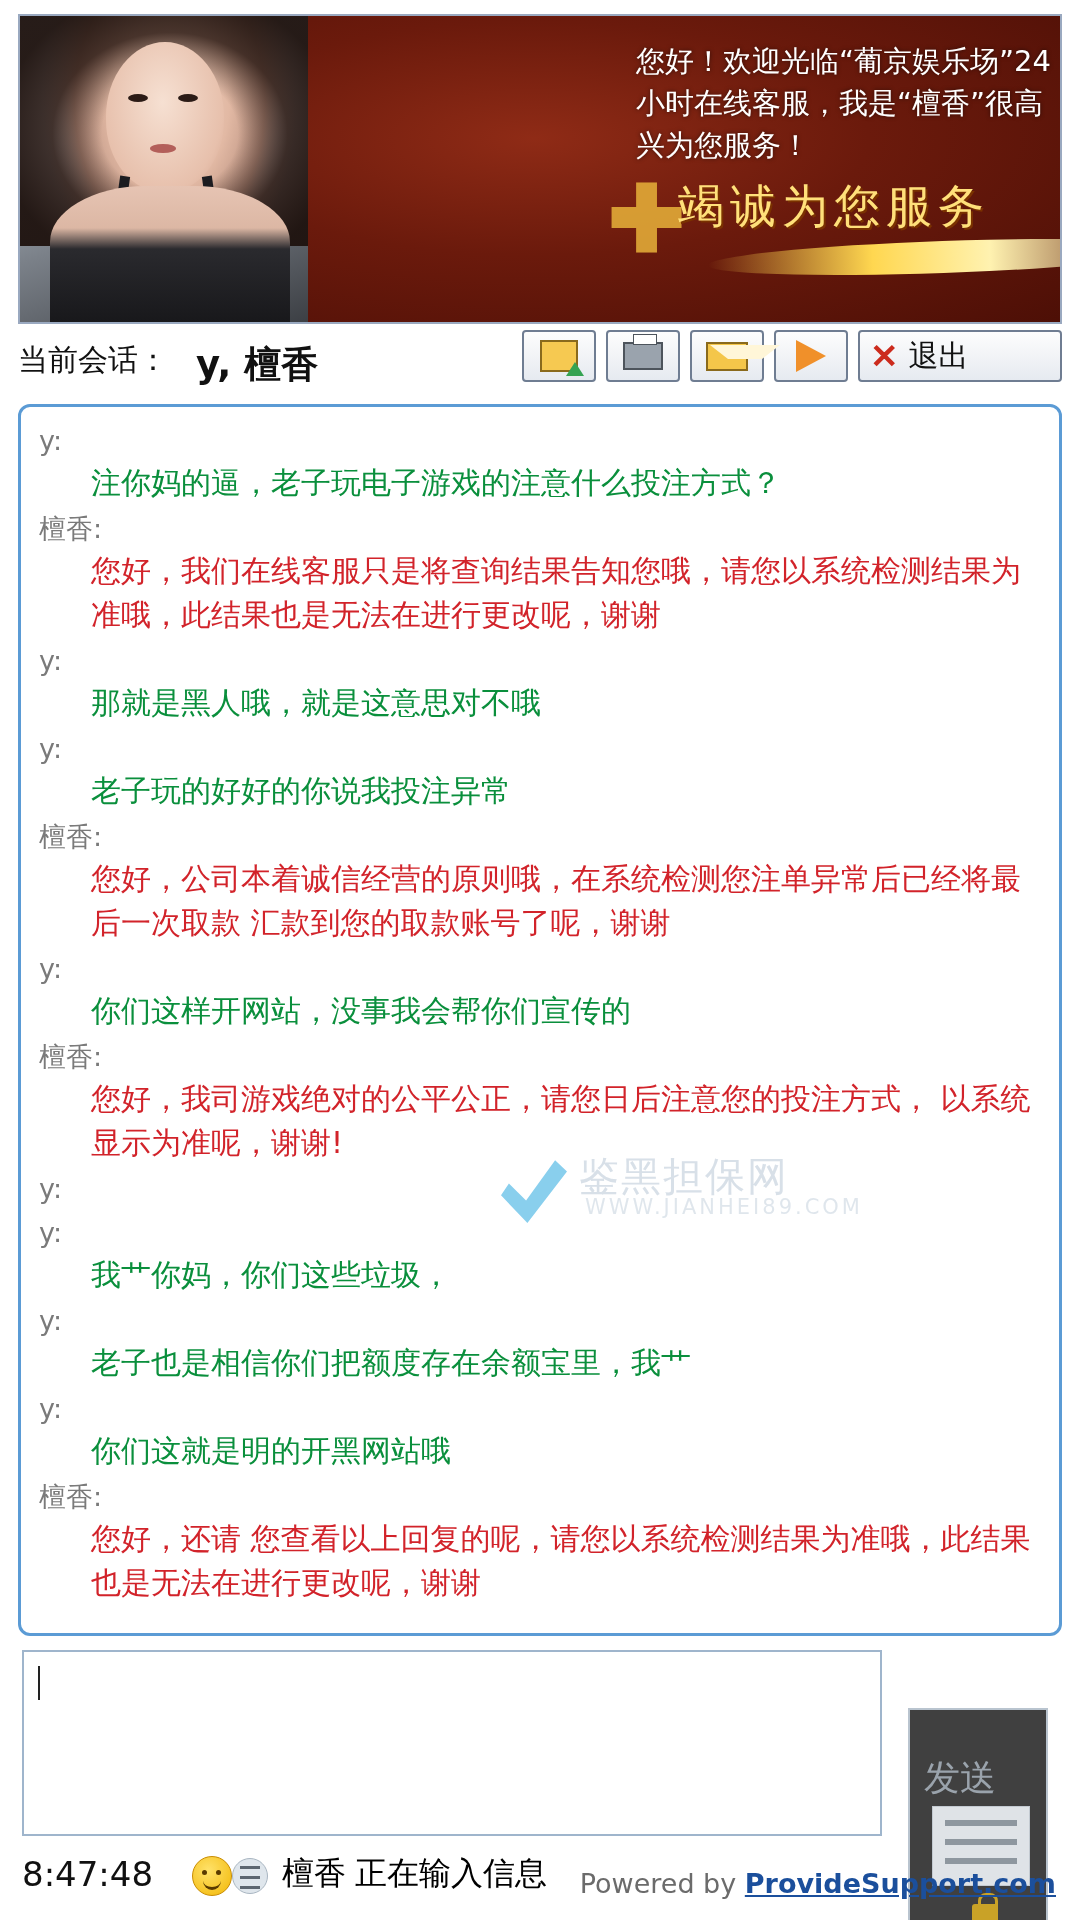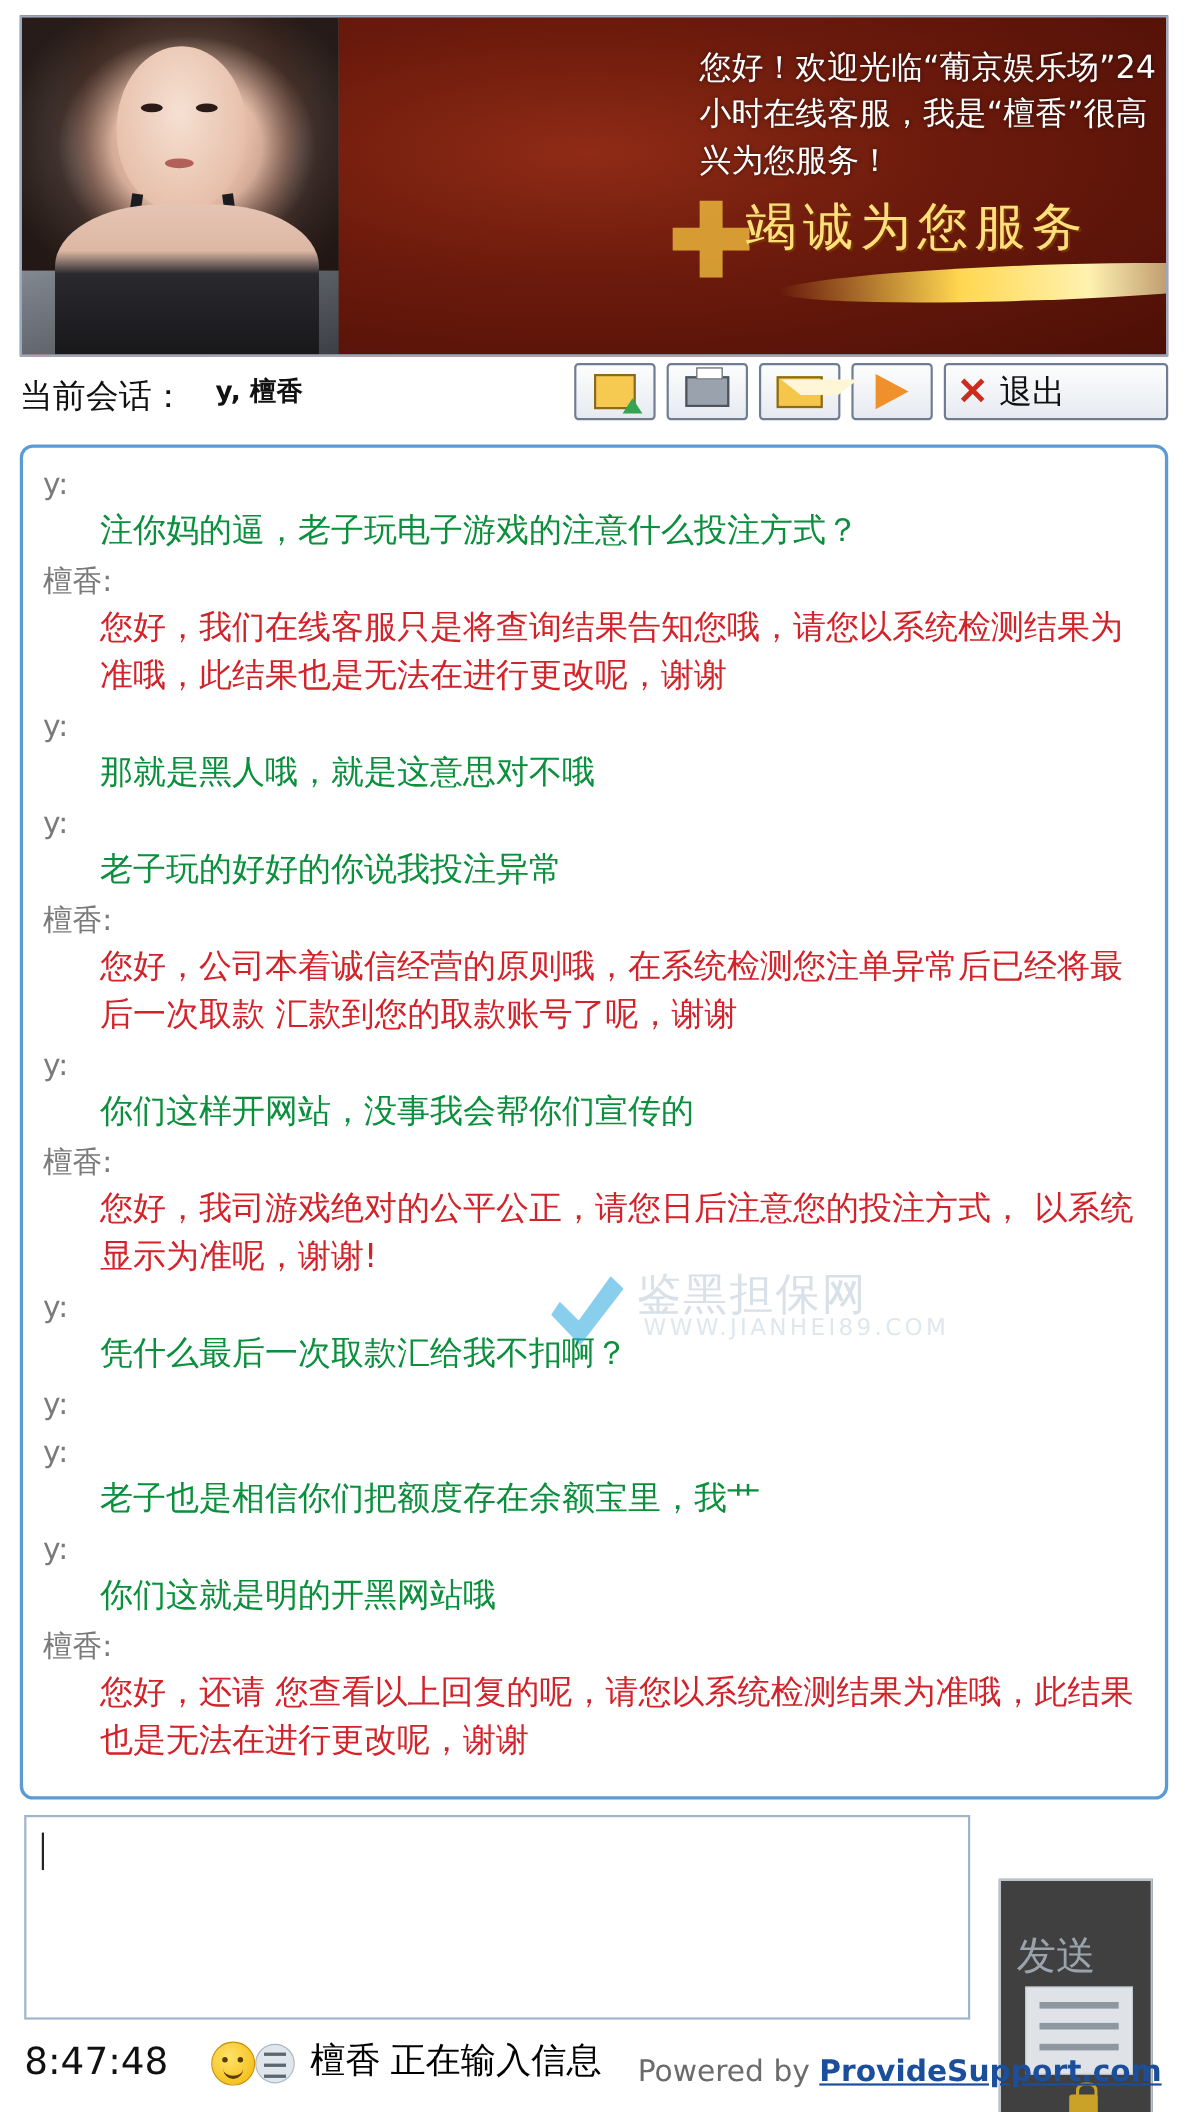--- a/index.html
+++ b/index.html
@@ -158,21 +158,21 @@
     left: 18px;
     top: 14px;
     font-size: 30px;
     color: #111;
     font-family: "DejaVu Sans", sans-serif;
   }
   .session-names {
     position: absolute;
     left: 196px;
     top: 14px;
-    font-size: 24px;
+    font-size: 37px;
     color: #111;
     font-weight: bold;
     font-family: "DejaVu Sans", sans-serif;
   }
   .toolbar {
     position: absolute;
     right: 18px;
     top: 4px;
     display: flex;
     align-items: center;
@@ -546,24 +546,24 @@
   <div class="msg">
     <div class="who">y:</div>
     <div class="text green">你们这样开网站，没事我会帮你们宣传的</div>
   </div>
   <div class="msg">
     <div class="who">檀香:</div>
     <div class="text red">您好，我司游戏绝对的公平公正，请您日后注意您的投注方式， 以系统显示为准呢，谢谢!</div>
   </div>
   <div class="msg">
     <div class="who">y:</div>
-    <div class="text green">凭什么最后一次取款汇给我不扣啊？</div>
-  </div>
-  <div class="msg">
-    <div class="who">y:</div>
+  </div>
+  <div class="msg">
+    <div class="who">y:</div>
+    <div class="text green">我艹你妈，你们这些垃圾，</div>
   </div>
   <div class="msg">
     <div class="who">y:</div>
     <div class="text green">老子也是相信你们把额度存在余额宝里，我艹</div>
   </div>
   <div class="msg">
     <div class="who">y:</div>
     <div class="text green">你们这就是明的开黑网站哦</div>
   </div>
   <div class="msg">

